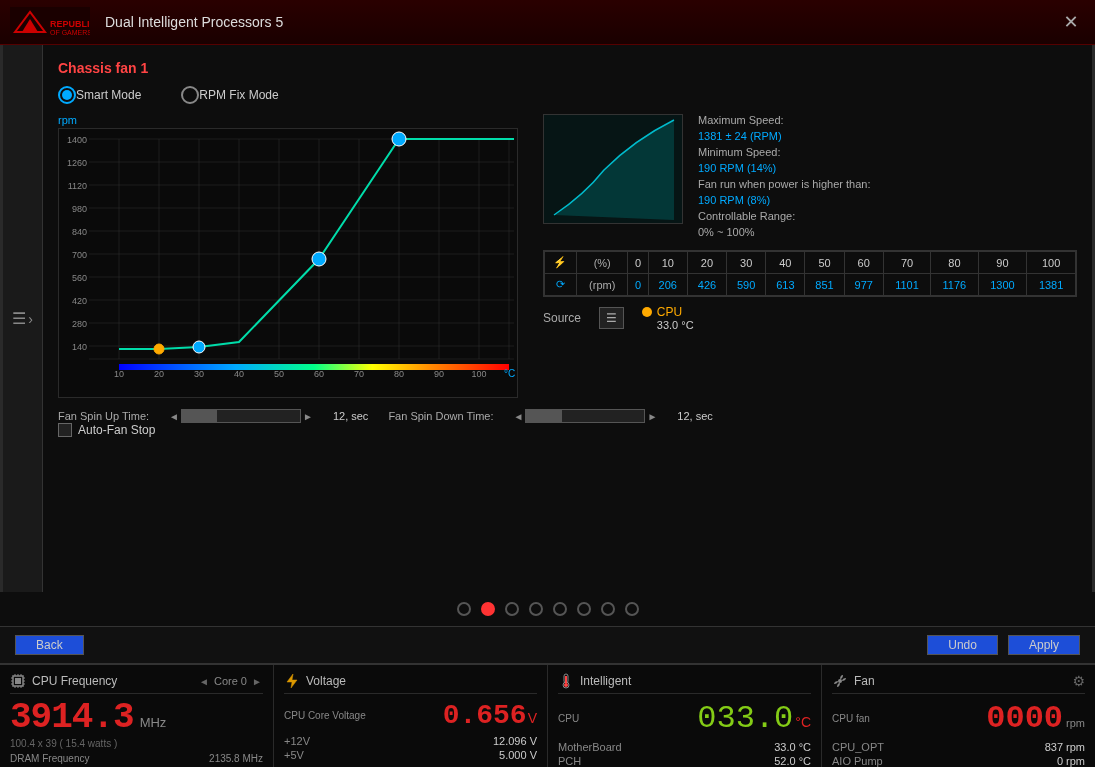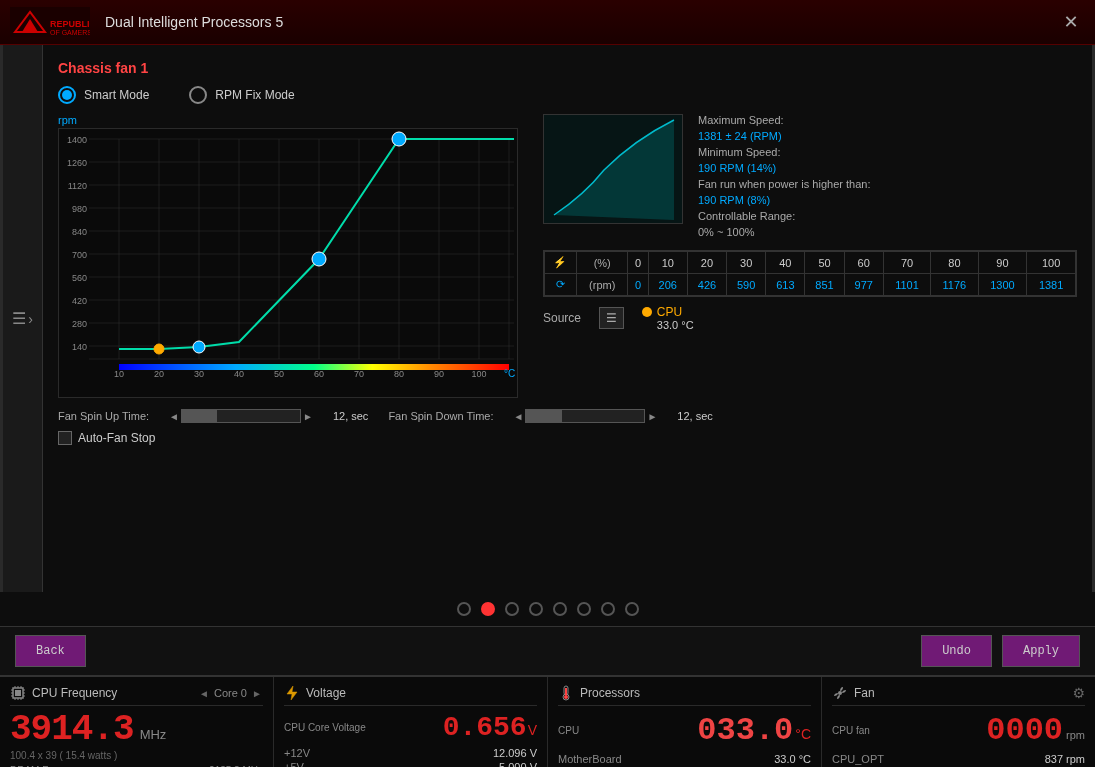--- a/index.html
+++ b/index.html
@@ -82,21 +82,20 @@
     
     #mode-selectors {
       display: flex;
       align-items: center;
       gap: 40px;
       margin-bottom: 10px;
     }
     .mode-option {
       display: flex;
       align-items: center;
-      gap: 8px;
       cursor: pointer;
     }
     .radio-circle {
       width: 18px;
       height: 18px;
       border-radius: 50%;
       border: 2px solid #888;
       display: flex;
       align-items: center;
       justify-content: center;
@@ -211,21 +210,20 @@
       height: 100%;
       background: #555;
     }
     .fan-time-val { color: #ccc; font-size: 11px; }
 
     
     #auto-fan-stop {
       display: flex;
       align-items: flex-end;
       gap: 6px;
-      margin-top: 8px;
     }
     .checkbox-box {
       width: 14px;
       height: 14px;
       border: 1px solid #666;
       background: #222;
     }
 
     
     #dot-nav {
@@ -254,27 +252,26 @@
     
     #bottom-buttons {
       display: flex;
       justify-content: space-between;
       align-items: center;
       padding: 8px 15px;
       background: #111;
       border-top: 1px solid #333;
     }
     .btn {
-      background: #701a75;
+      background: #1d4ed8;
       border: 1px solid #555;
       color: #ccc;
-      padding: 8px 20px;
+      padding: 2px 20px;
       cursor: pointer;
       font-size: 12px;
-      font-family: Liberation Mono, monospace;
     }
     #right-btns { display: flex; gap: 10px; }
 
     
     #status-bar {
       height: 175px;
       background: #0a0a0a;
       border-top: 2px solid #333;
       display: flex;
     }
@@ -328,23 +325,23 @@
     .cpu-core-volt-val {
       font-size: 28px;
       color: #dd2222;
       font-family: 'Courier New', monospace;
       font-weight: bold;
     }
 
     
     .temp-cpu-val {
       font-size: 32px;
-      color: #ef4444;
+      color: #84cc16;
       font-family: 'Courier New', monospace;
-      font-weight: bold;
+      font-weight: normal;
     }
     .temp-row { display: flex; justify-content: space-between; font-size: 11px; margin-bottom: 2px; text-align: right; }
     .temp-label { color: #888; }
     .temp-val { color: #ccc; }
 
     
     .fan-cpu-val {
       font-size: 32px;
       color: #dd2222;
       font-family: 'Courier New', monospace;
@@ -716,21 +713,21 @@
   <div class="status-section">
     <div class="status-header">
       <div class="status-icon">
         <svg width="12" height="16" viewBox="0 0 12 16">
           <rect x="4" y="1" width="4" height="9" rx="2" fill="none" stroke="#888" stroke-width="1"></rect>
           <circle cx="6" cy="12" r="3" fill="none" stroke="#888" stroke-width="1"></circle>
           <rect x="5" y="3" width="2" height="7" fill="#ff4444"></rect>
           <circle cx="6" cy="12" r="2" fill="#ff4444"></circle>
         </svg>
       </div>
-      <span class="section-title">Processors</span>
+      <span class="section-title">Intelligent</span>
     </div>
     <div style="display:flex;align-items:center;justify-content:space-between;margin-bottom:4px;">
       <span style="color:#888;font-size:10px;">CPU</span>
       <div style="display:flex;align-items:baseline;">
         <span class="temp-cpu-val">033.0</span>
         <span style="color:#dd2222;font-size:14px;margin-left:2px;">°C</span>
       </div>
     </div>
     <div class="temp-row">
       <span class="temp-label">MotherBoard</span>

